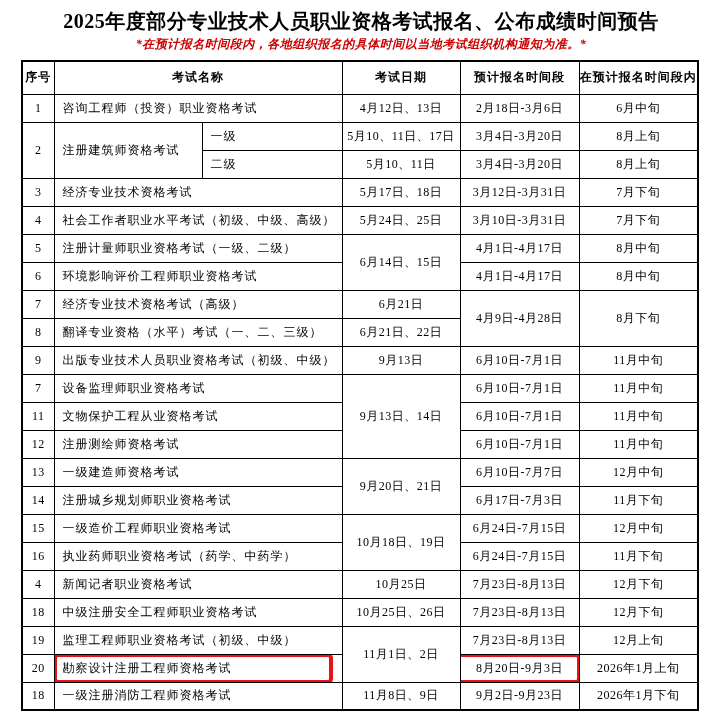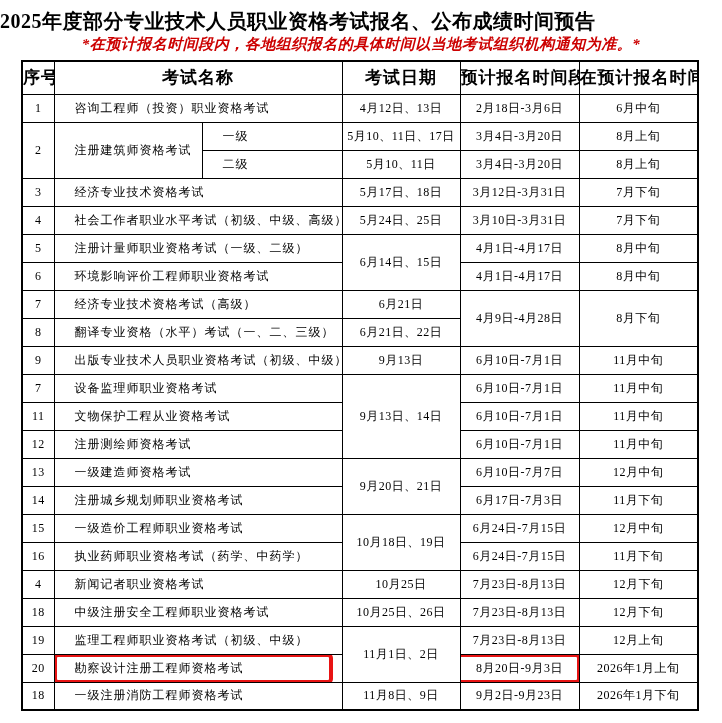--- a/index.html
+++ b/index.html
@@ -5,30 +5,30 @@
   * { margin: 0; padding: 0; box-sizing: border-box; }
   html, body {
     width: 722px; height: 723px;
     background: #ffffff;
     font-family: "Liberation Serif", "DejaVu Serif", serif;
     color: #000;
     overflow: hidden;
   }
   .title {
     margin-top: 9px;
-    text-align: left;
+    text-align: center;
     font-size: 20px;
     font-weight: bold;
     letter-spacing: 0.5px;
     line-height: 24px;
   }
   .notice {
     margin-top: 4px;
     text-align: center;
-    font-size: 15px;
+    font-size: 12px;
     font-weight: bold;
     font-style: italic;
     color: #cc0000;
     letter-spacing: 0.5px;
     line-height: 15px;
   }
   table.exam-table {
     margin: 8px 0 0 21px;
     width: 676px;
     border-collapse: collapse;
@@ -41,27 +41,27 @@
     padding: 0;
     text-align: center;
     vertical-align: middle;
     letter-spacing: 0.5px;
     overflow: hidden;
     white-space: nowrap;
   }
   .exam-table th {
     height: 33px;
     font-weight: bold;
-    font-size: 17px;
+    font-size: 12px;
     letter-spacing: 1px;
   }
   .exam-table td { height: 28px; }
   .exam-table td.name, .exam-table td.sub {
     text-align: left;
-    padding-left: 20px;
+    padding-left: 8px;
     padding-right: 4px;
     letter-spacing: 1px;
   }
   td.rel { position: relative; }
   .hl {
     position: absolute;
     border: 4px solid #e81313;
     border-radius: 5px;
     pointer-events: none;
     z-index: 5;

